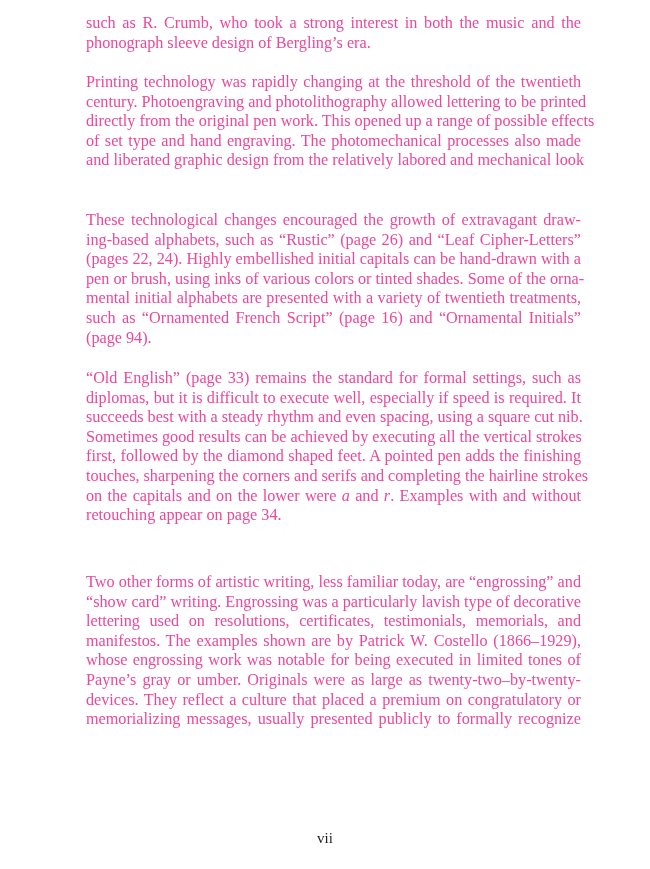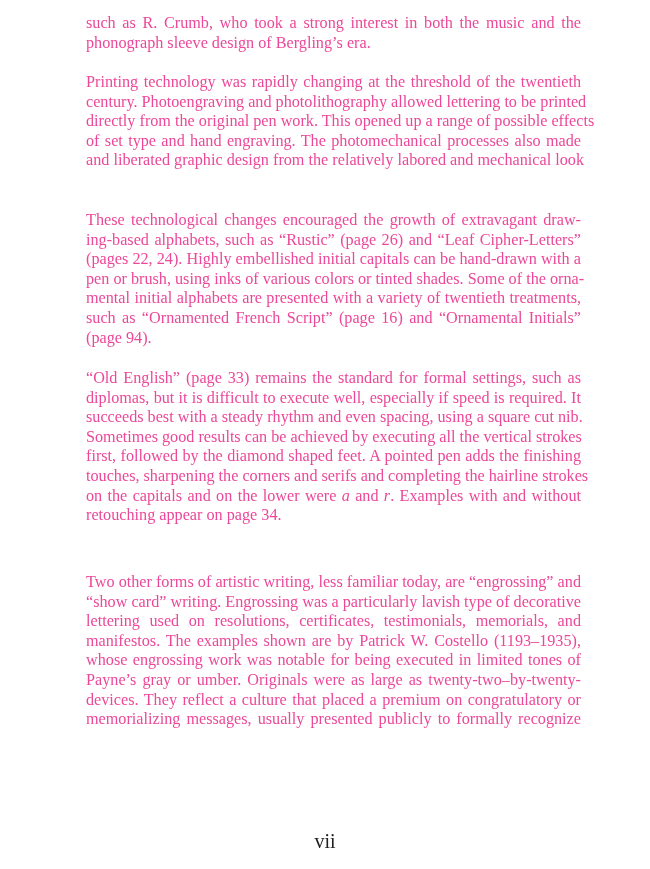--- a/index.html
+++ b/index.html
@@ -13,21 +13,21 @@
       font-size: 16.2px; color: #ec4899;
     }
     .line {
       display: block; height: 19.6px; line-height: 19.6px; white-space: nowrap;
       text-align: justify; text-align-last: justify;
     }
     .line.last { text-align-last: left; }
     .line em { font-style: italic; }
     .pagenum {
       position: absolute; left: 0; width: 650px; top: 830px; text-align: center;
-      font-family: "Liberation Serif", "DejaVu Serif", serif; font-size: 20px; color: #1f1f1f;
+      font-family: "Liberation Serif", "DejaVu Serif", serif; font-size: 15px; color: #1f1f1f;
     }
   </style>
 </head>
 <body>
 
 <div class="page">
 
   <div class="para" style="top:14px;">
     <span class="line">such as R. Crumb, who took a strong interest in both the music and the</span>
     <span class="line last">phonograph sleeve design of Bergling’s era.</span>
@@ -59,21 +59,21 @@
     <span class="line">first, followed by the diamond shaped feet. A pointed pen adds the finishing</span>
     <span class="line">touches, sharpening the corners and serifs and completing the hairline strokes</span>
     <span class="line"><span>on the capitals and on the lower were </span><em>a</em><span> and </span><em>r</em><span>. Examples with and without</span></span>
     <span class="line last">retouching appear on page 34.</span>
   </div>
 
   <div class="para" style="top:549px;margin-top:24px;">
     <span class="line">Two other forms of artistic writing, less familiar today, are “engrossing” and</span>
     <span class="line">“show card” writing. Engrossing was a particularly lavish type of decorative</span>
     <span class="line">lettering used on resolutions, certificates, testimonials, memorials, and</span>
-    <span class="line">manifestos. The examples shown are by Patrick W. Costello (1193–1935),</span>
+    <span class="line">manifestos. The examples shown are by Patrick W. Costello (1866–1929),</span>
     <span class="line">whose engrossing work was notable for being executed in limited tones of</span>
     <span class="line">Payne’s gray or umber. Originals were as large as twenty-two–by-twenty-</span>
     <span class="line">devices. They reflect a culture that placed a premium on congratulatory or</span>
     <span class="line">memorializing messages, usually presented publicly to formally recognize</span>
   </div>
 
   <div class="pagenum">vii</div>
 </div>
 
 </body></html>

